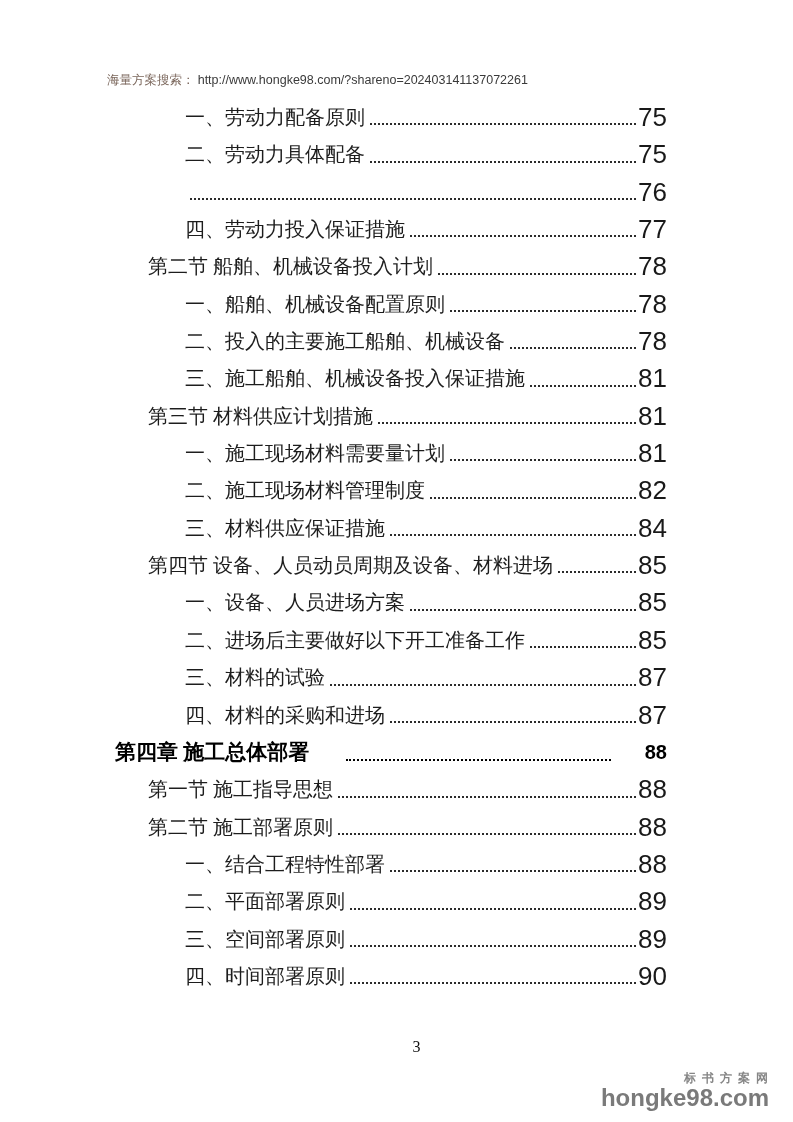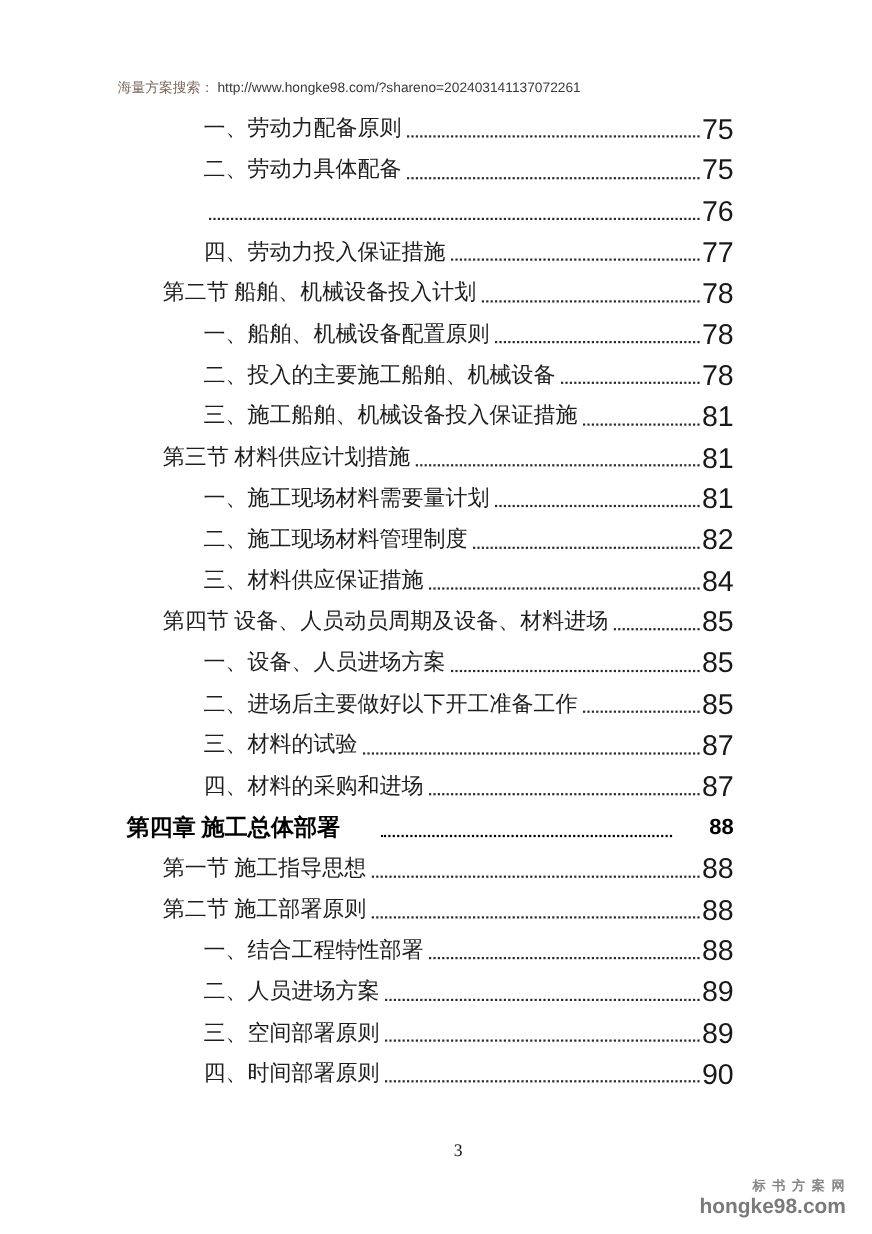--- a/index.html
+++ b/index.html
@@ -81,21 +81,21 @@
     font-weight: bold;
   }
   .wm-name {
     font-size: 12px;
     letter-spacing: 6px;
     margin-right: -5px;
     color: #868686;
     line-height: 17px;
   }
   .wm-domain {
-    font-size: 19px;
+    font-size: 24px;
     color: #7a7a7a;
     line-height: 21px;
   }
 </style>
 </head>
 <body>
 
 <div class="header">
   <span class="lbl">海量方案搜索：</span>
   <span class="url">http://www.hongke98.com/?shareno=202403141137072261</span>
@@ -200,21 +200,21 @@
       <span class="toc-title">第二节 施工部署原则</span>
       <span class="toc-leader"></span>
       <span class="toc-page">88</span>
     </div>
     <div class="toc-row lvl-sub">
       <span class="toc-title">一、结合工程特性部署</span>
       <span class="toc-leader"></span>
       <span class="toc-page">88</span>
     </div>
     <div class="toc-row lvl-sub">
-      <span class="toc-title">二、人员进场方案</span>
+      <span class="toc-title">二、平面部署原则</span>
       <span class="toc-leader"></span>
       <span class="toc-page">89</span>
     </div>
     <div class="toc-row lvl-sub">
       <span class="toc-title">三、空间部署原则</span>
       <span class="toc-leader"></span>
       <span class="toc-page">89</span>
     </div>
     <div class="toc-row lvl-sub">
       <span class="toc-title">四、时间部署原则</span>

